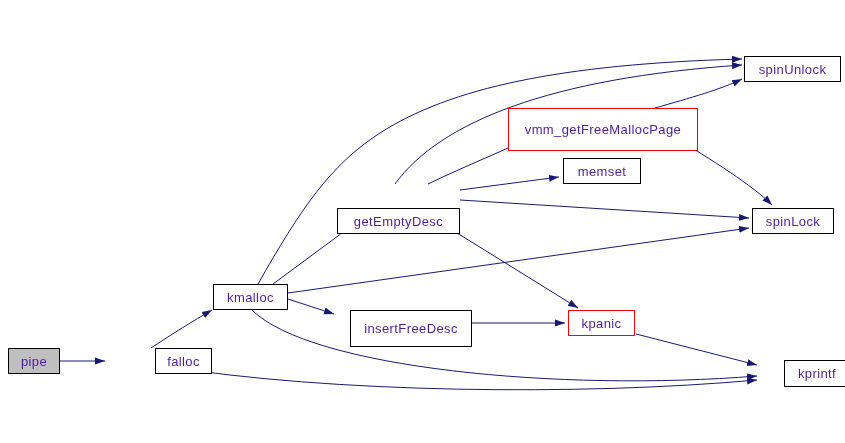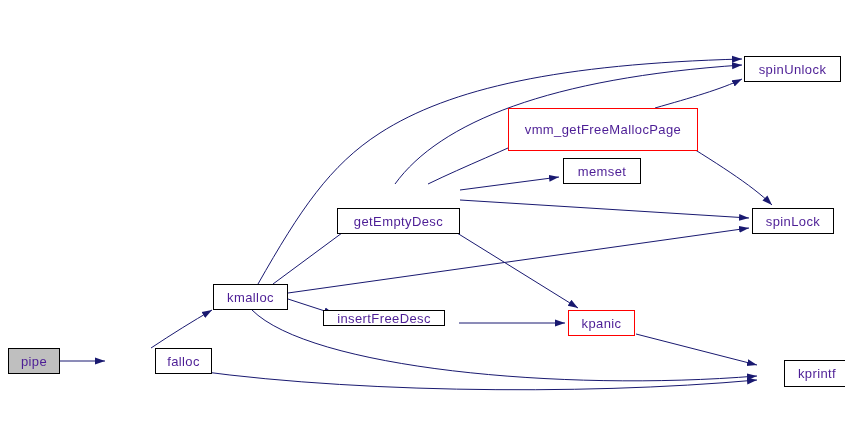--- a/index.html
+++ b/index.html
@@ -71,21 +71,21 @@
         <path d="M420,210 L578,308" class="edge" stroke="#191970" marker-end="url(#arrowhead)"></path>
         <path d="M655,108 C690,98 722,89 742,79" class="edge" stroke="#191970" marker-end="url(#arrowhead)"></path>
         <path d="M668,133 C715,162 752,185 772,205" class="edge" stroke="#191970" marker-end="url(#arrowhead)"></path>
         <path d="M636,334 L757,365" class="edge" stroke="#191970" marker-end="url(#arrowhead)"></path>
       </g>
   </svg>
   <div id="nodes-layer">
       <div class="node root" style="left: 8px; top: 348px; width: 52px; height: 26px; background: rgb(191, 191, 191); text-align: right;">pipe</div>
       <div class="node" style="left: 107px; top: 348px; width: 57px; height: 26px; margin-left: 48px;">falloc</div>
       <div class="node" style="left: 213px; top: 284px; width: 75px; height: 26px;">kmalloc</div>
-      <div class="node" style="left: 323px; top: 310px; width: 122px; height: 16px; text-align: right;">insertFreeDesc</div>
+      <div class="node" style="left: 350px; top: 310px; width: 122px; height: 37px; text-align: right;">insertFreeDesc</div>
       <div class="node" style="left: 337px; top: 184px; width: 123px; height: 26px; margin-top: 24px;">getEmptyDesc</div>
       <div class="node" style="left: 563px; top: 158px; width: 78px; height: 26px;">memset</div>
       <div class="node highlight" style="left: 508px; top: 108px; width: 190px; height: 43px; border-color: rgb(255, 0, 0);">vmm_getFreeMallocPage</div>
       <div class="node" style="left: 744px; top: 56px; width: 97px; height: 26px;">spinUnlock</div>
       <div class="node" style="left: 752px; top: 208px; width: 82px; height: 26px;">spinLock</div>
       <div class="node highlight" style="left: 568px; top: 310px; width: 67px; height: 26px; border-color: rgb(255, 0, 0); text-align: center;">kpanic</div>
       <div class="node" style="left: 784px; top: 360px; width: 66px; height: 27px;">kprintf</div>
     </div>
 </div>
 

